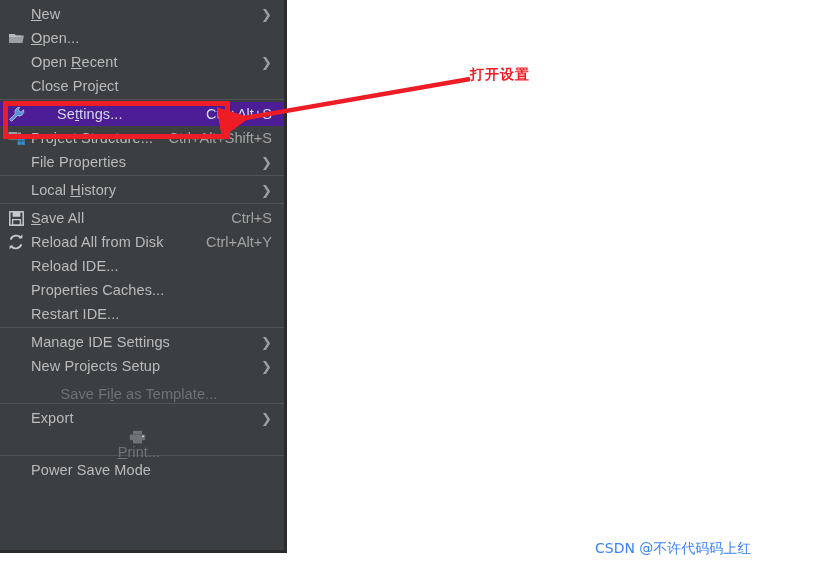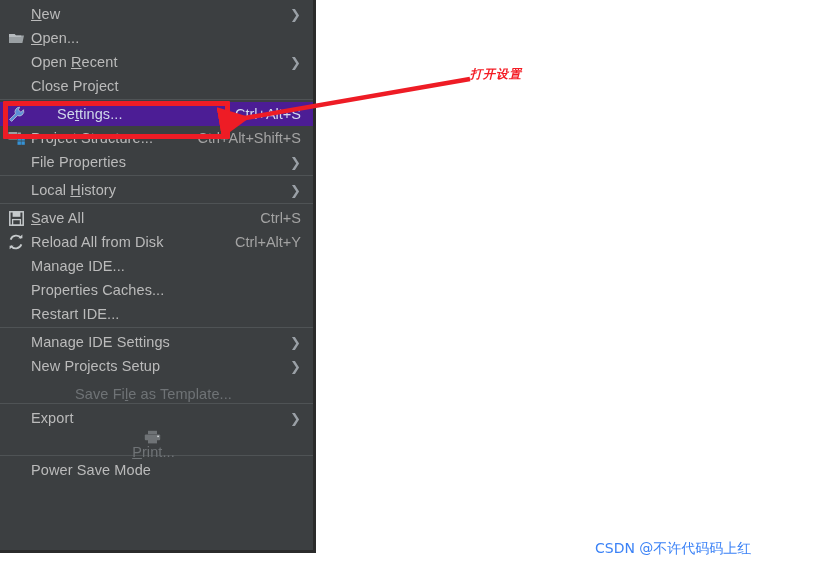--- a/index.html
+++ b/index.html
@@ -7,21 +7,21 @@
     width: 822px; height: 570px;
     background: #ffffff;
     font-family: "Liberation Sans", "DejaVu Sans", sans-serif;
     overflow: hidden;
   }
   #stage { position: relative; width: 822px; height: 570px; background:#fff; }
 
   
   #menu {
     position: absolute; left: 0; top: 0;
-    width: 316px; height: 553px;
+    width: 287px; height: 553px;
     background: #3c3f41;
     border-right: 3px solid #2b2b2b;
     border-bottom: 3px solid #2b2b2b;
     padding: 0;
   }
   .group { padding: 2px 0 1px 0; }
   .group + .group { border-top: 1px solid #4f5355; }
 
   .row {
     position: relative;
@@ -57,23 +57,22 @@
   #redbox {
     position: absolute;
     left: 3px; top: 101px; width: 227px; height: 38px;
     border: 5px solid #ee1c25;
     border-radius: 1px;
   }
   #annotext {
     position: absolute;
     left: 470px; top: 66px;
     color: #f41c24;
-    font-size: 12px;
+    font-size: 14px;
     font-weight: bold;
-    font-style: italic;
     font-family: "DejaVu Sans", sans-serif;
     letter-spacing: 1px;
   }
   #watermark {
     position: absolute;
     left: 595px; top: 540px;
     color: #3b82f6;
     font-size: 14px;
     font-family: "DejaVu Sans", sans-serif;
     white-space: nowrap;
@@ -176,21 +175,21 @@
               <path d="M10.2 4.3 L14.4 4.3 L14.4 0.6 Z" fill="#c6cacc"></path>
               <path d="M5.8 11.7 L1.6 11.7 L1.6 15.3 Z" fill="#c6cacc"></path>
             </svg>
           </span>
           <span class="label">Reload All from Disk</span>
           <span class="spacer"></span>
           <span class="accel">Ctrl+Alt+Y</span>
         </div>
         <div class="row">
           <span class="ico"></span>
-          <span class="label">Manage IDE...</span>
+          <span class="label">Reload IDE...</span>
           <span class="spacer"></span>
         </div>
         <div class="row">
           <span class="ico"></span>
           <span class="label">Properties Caches...</span>
           <span class="spacer"></span>
         </div>
         <div class="row">
           <span class="ico"></span>
           <span class="label">Restart IDE...</span>

